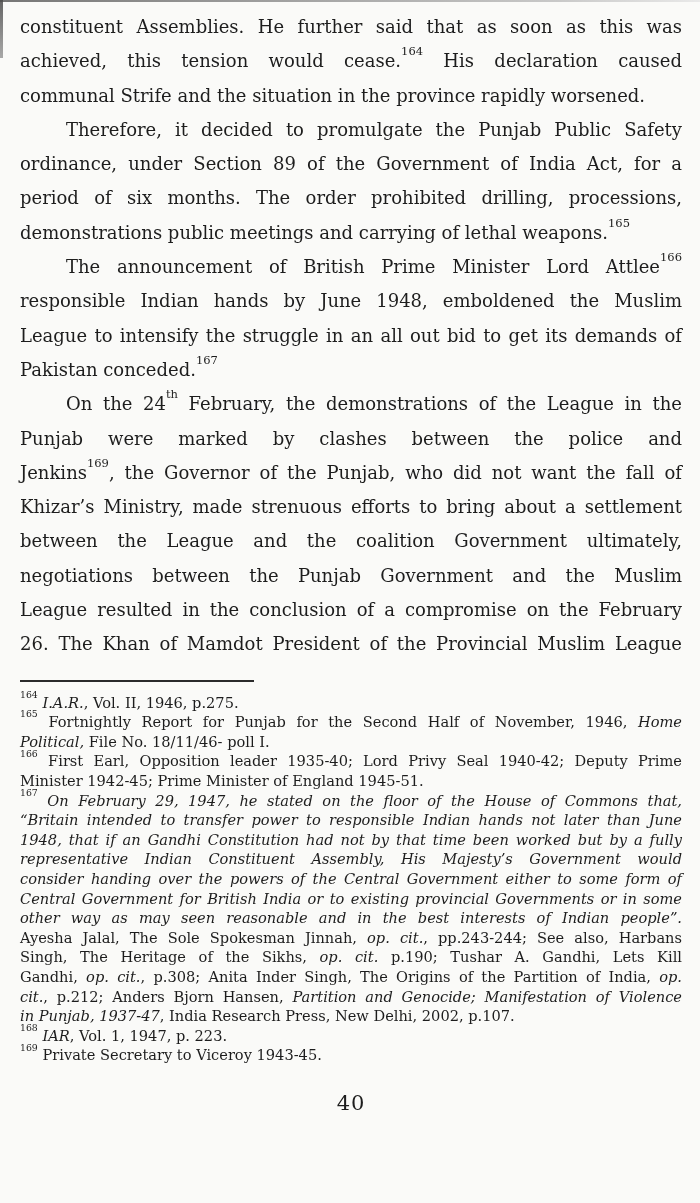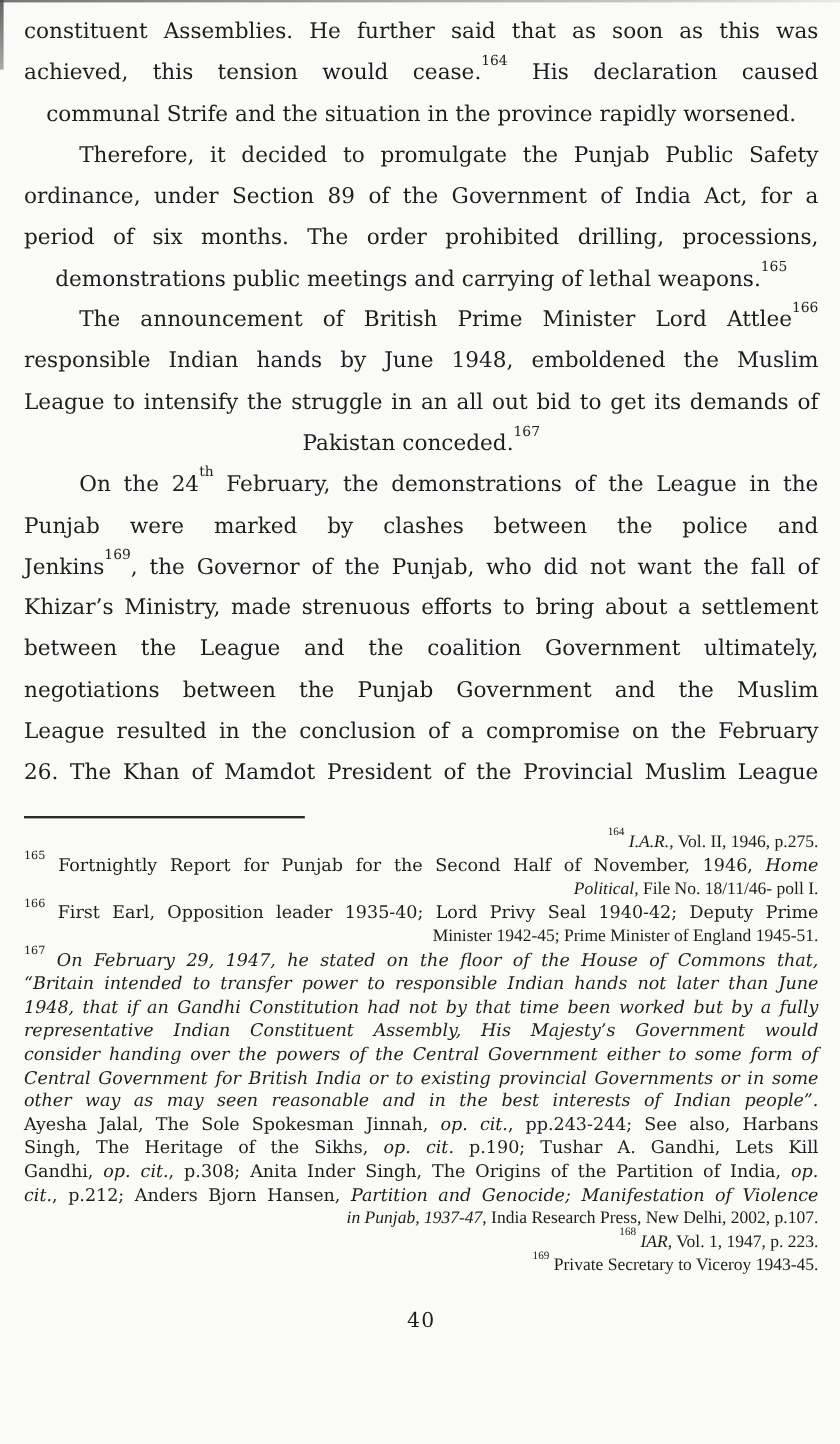--- a/index.html
+++ b/index.html
@@ -39,21 +39,21 @@
   }
   .bline{
     height: 34.3px;
     line-height: 34.3px;
     text-align: justify;
     text-align-last: justify;
     white-space: normal;
     overflow: visible;
   }
   .bline.lastline{
-    text-align: center;
+    text-align: left;
     text-align-last: auto;
   }
   .bline.indent{ text-indent: 46px; }
   sup{
     font-size: 64%;
     line-height: 0;
     position: relative;
     top: -0.42em;
     margin-top: 12px;
   }
@@ -68,28 +68,27 @@
   .footnotes{
     font-size: 14.6px;
   }
   .fline{
     height: 19.6px;
     line-height: 19.6px;
     text-align: justify;
     text-align-last: justify;
   }
   .fline.lastline{
-    text-align: right;
+    text-align: left;
     text-align-last: auto;
-    font-family: Liberation Serif, serif;
   }
   .page-number{
     margin-top: 26px;
     text-align: center;
-    font-size: 17px;
+    font-size: 21px;
     letter-spacing: 1px;
   }
 </style>
 </head>
 <body>
 
 <div class="page">
   <div class="edge-top"></div>
   <div class="edge-left"></div>
 

